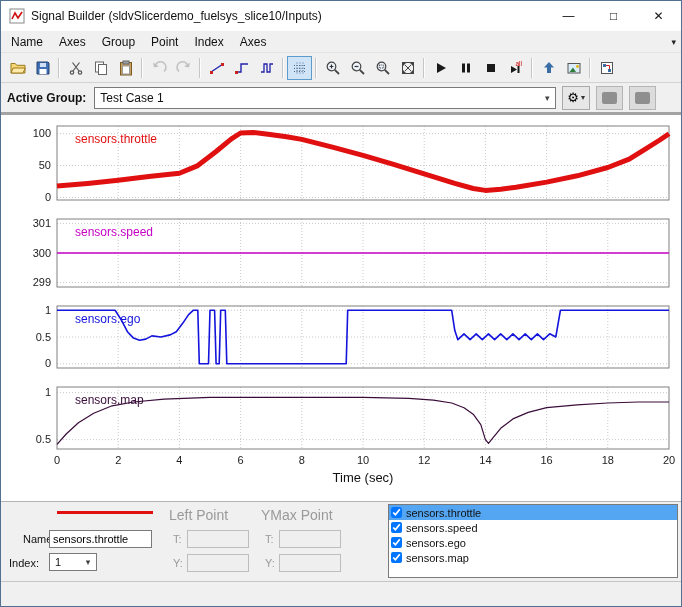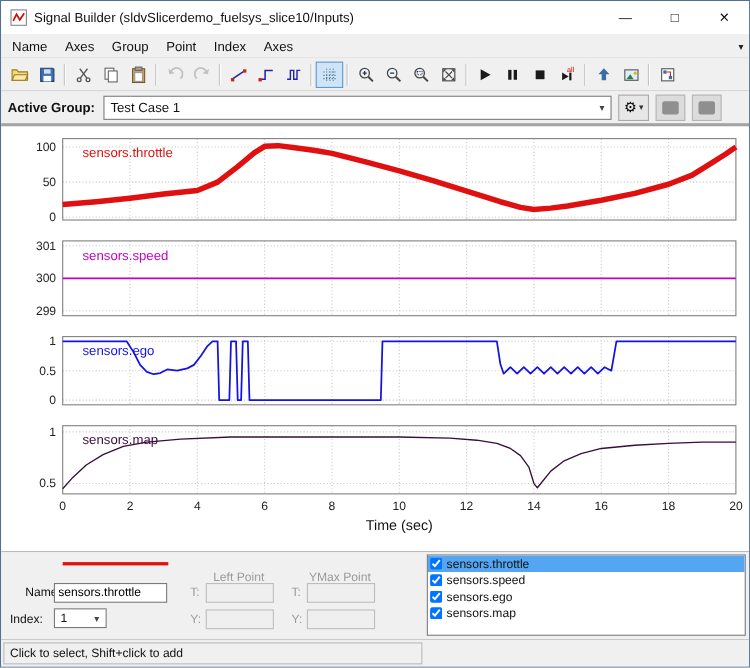--- a/index.html
+++ b/index.html
@@ -29,21 +29,21 @@
   .gear-btn .mini-arrow{font-size:8px;color:#333}
   .gray-btn{width:27px;height:24px;border:1px solid #b5b5b5;background:#dcdcdc;margin-left:6px}
   .gray-btn:first-of-type{margin-left:14px}
   .gray-block{display:block;width:15px;height:12px;background:#8f8f8f;margin:0 auto;border-radius:2px}
   .plots{flex:1 1 auto;background:#fff;padding-top:8px;border-bottom:1px solid #b3b3b3;overflow:hidden}
   .plot-row{margin:0 0 13px 4px}
   .plot-row svg{display:block}
   .editor{height:80px;flex:0 0 auto;display:flex;background:#f0f0f0;border-bottom:1px solid #c5c5c5}
   .editor-left{position:relative;width:385px;flex:0 0 auto}
   .color-sample{position:absolute;left:56px;top:9px;width:96px;height:3px;background:#e01010}
-  .pt-label{position:absolute;top:17px;width:96px;text-align:center;color:#9a9a9a;font-size:11px}
+  .pt-label{position:absolute;top:5px;width:96px;color:#9a9a9a;font-size:14px}
   .pt-left{left:168px}.pt-right{left:260px}
   .fld-label{position:absolute;font-size:11px;color:#111}
   .tj-label{position:absolute;font-size:11px;color:#9a9a9a}
   .txt{position:absolute;height:18px;border:1px solid #7a7a7a;font-size:11px;font-family:"Liberation Sans",sans-serif;padding:0 3px;background:#fff}
   .txt:disabled{background:#efefef;border-color:#bdbdbd}
   .combobox.idx{position:absolute;left:48px;top:51px;width:48px;height:18px;font-size:11px}
   .signal-list{flex:1 1 auto;margin:2px 3px 3px 2px;background:#fff;border:1px solid #7a7a7a;overflow:hidden;font-size:11px}
   .sig-item{display:flex;align-items:center;height:15px;gap:4px;padding-left:2px;cursor:default}
   .sig-item.selected{background:#55a6f2}
   .sig-item input{width:11px;height:11px;margin:0}
@@ -436,16 +436,15 @@
           <span>sensors.ego</span>
         </div>
         <div class="sig-item">
           <input type="checkbox" checked="" style="">
           <span>sensors.map</span>
         </div>
       </div>
   </div>
 
   <div class="statusbar">
-    <div class="status-cell status-left">Click to select, Shift+click to add</div>
   </div>
 
 </div>
 
 </body></html>

